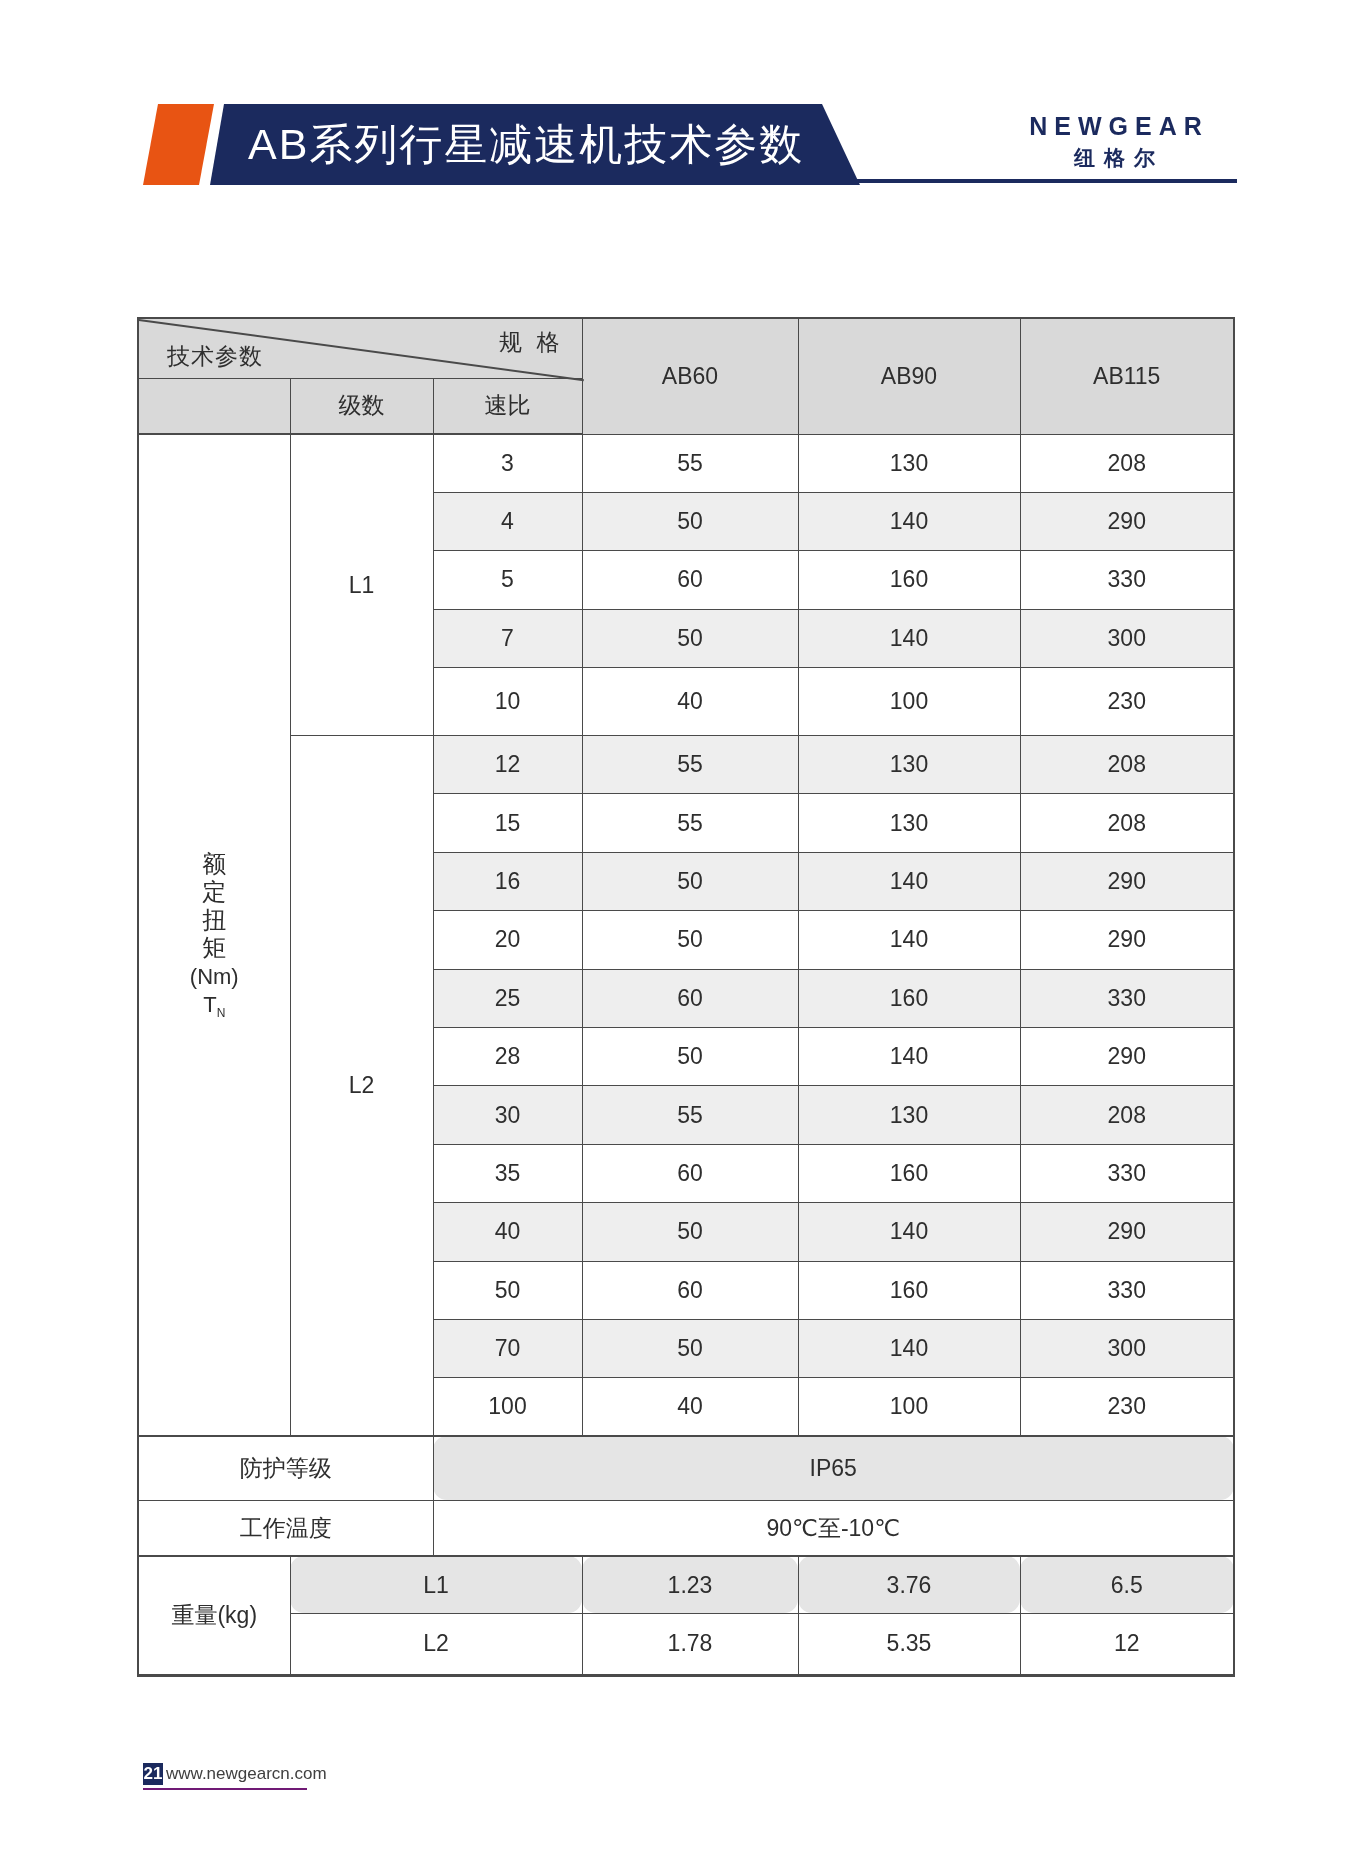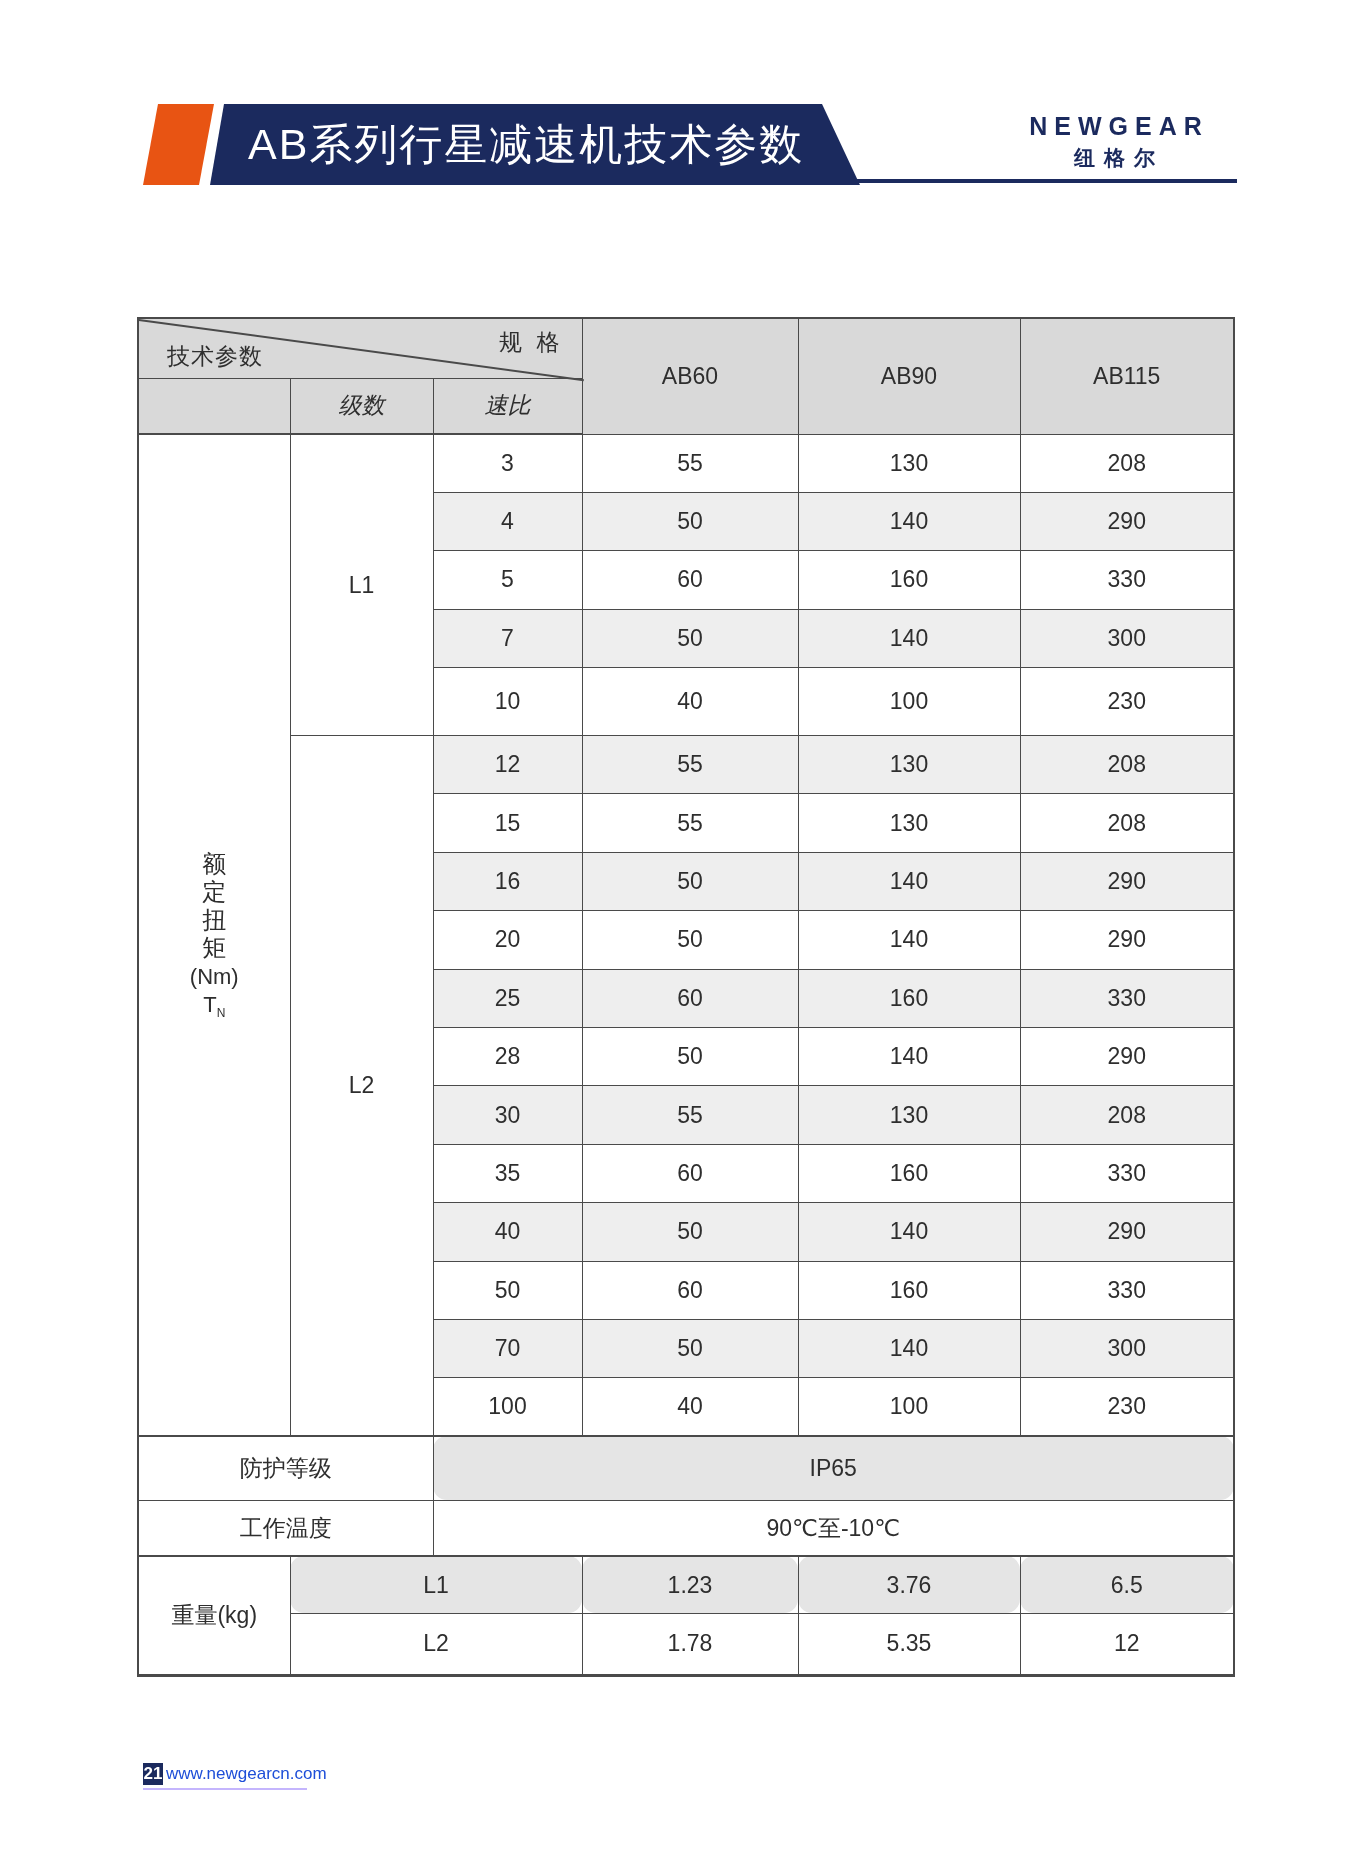--- a/index.html
+++ b/index.html
@@ -43,21 +43,21 @@
     border:1.5px solid #4a4a4a;
     text-align:center;vertical-align:middle;
     font-size:23px;color:#2e2e2e;padding:0;
     background:#ffffff;
   }
   .spec-table{border:2px solid #4a4a4a;border-bottom:3.5px solid #4a4a4a;}
   td.hdr{background:#d9d9d9;}
   tr.shaded td.body{background:#eeeeee;}
   td.shade-cell{background:#e5e5e5;border-radius:14px;}
   tr.sec-top td{border-top:2.5px solid #4a4a4a;}
-  tr.hdr-row2 td{border-bottom:2.5px solid #4a4a4a;font-style:italic;}
+  tr.hdr-row2 td{border-bottom:2.5px solid #4a4a4a;}
   
   td.diag-cell{position:relative;background:#d9d9d9;}
   .diag-line{
     position:absolute;left:0;top:0;width:449px;height:1.5px;background:#4a4a4a;
     transform-origin:0 0;transform:rotate(7.7deg);
   }
   .diag-top-right{
     position:absolute;right:18px;top:8px;font-size:23px;letter-spacing:4px;
   }
   .diag-bottom-left{
@@ -66,28 +66,28 @@
   
   .torque-stack{display:flex;flex-direction:column;align-items:center;justify-content:center;line-height:1.2;}
   .torque-vert{width:26px;font-size:24px;line-height:28px;word-break:break-all;letter-spacing:0;}
   .torque-unit{font-size:22px;margin-top:2px;}
   .torque-sym{font-size:22px;margin-top:2px;}
   .torque-sym sub{font-size:12px;}
   
   .footer{
     position:absolute;left:143px;top:1763px;width:164px;
     display:flex;align-items:center;
-    border-bottom:2px solid #c4b5fd;padding-bottom:3px;
+    border-bottom:2px solid #701a75;padding-bottom:3px;
   }
   .page-badge{
     background:#1b2a5e;color:#ffffff;font-size:17px;font-weight:bold;
     min-width:18px;height:22px;display:flex;align-items:center;justify-content:center;
     padding:0 1px;
   }
-  .site-url{color:#1d4ed8;font-size:17px;margin-left:3px;white-space:nowrap;}
+  .site-url{color:#404040;font-size:17px;margin-left:3px;white-space:nowrap;}
 </style>
 </head>
 <body>
 
 <div class="orange-shape"></div>
 <div class="banner">
   <div class="banner-title">AB系列行星减速机技术参数</div>
 </div>
 <div class="header-rule"></div>
 <div class="logo">

